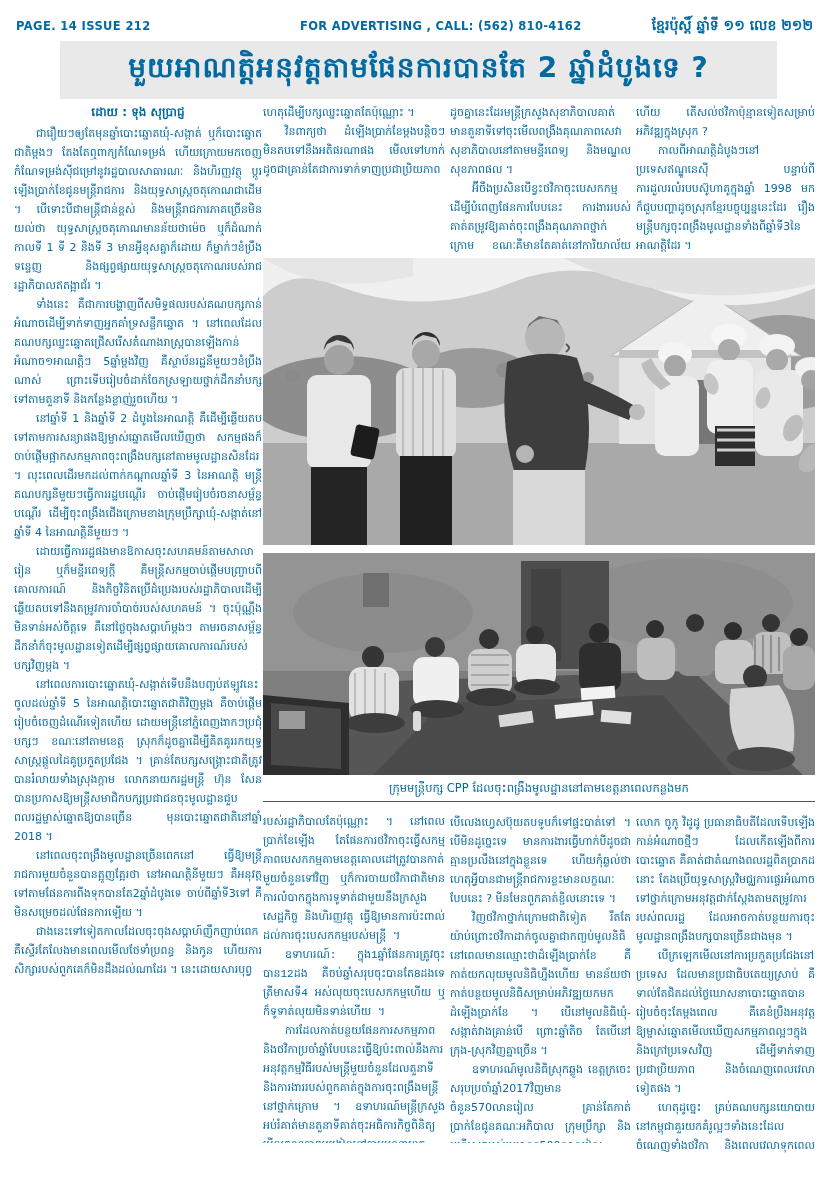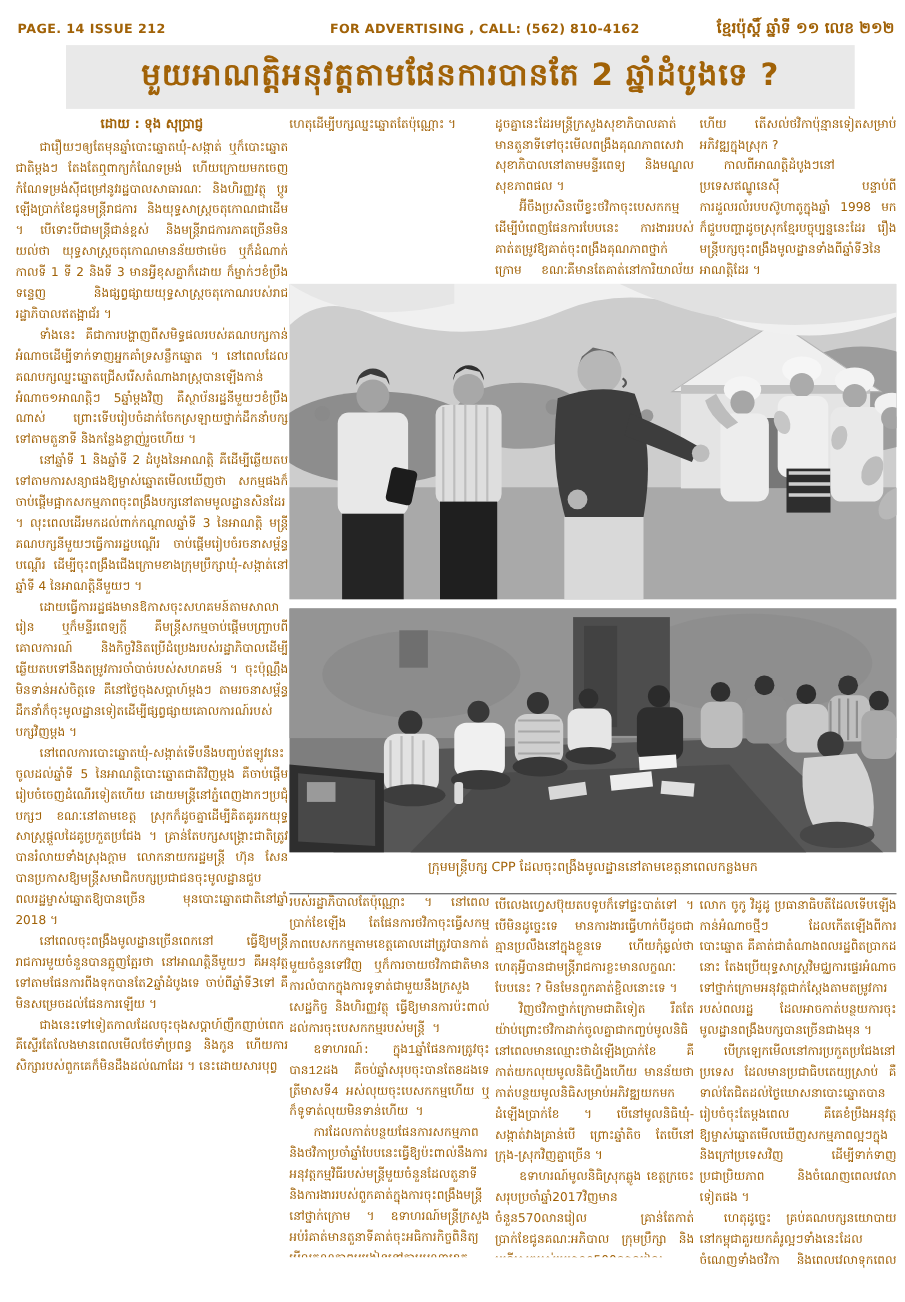--- a/index.html
+++ b/index.html
@@ -1,17 +1,17 @@
 <!DOCTYPE html>
 <html><head>
 <meta charset="utf-8">
 <style>
   html,body{margin:0;padding:0;background:#ffffff;}
   .page{position:relative;width:823px;height:1184px;background:#ffffff;
-        font-family:"DejaVu Sans", sans-serif;color:#a16207;overflow:hidden;}
+        font-family:"DejaVu Sans", sans-serif;color:#0369a1;overflow:hidden;}
 
   
   .hdr{position:absolute;top:19px;left:0;width:100%;height:18px;font-weight:bold;}
   .hdr-left{position:absolute;left:16px;top:0;font-size:11.5px;letter-spacing:.4px;}
   .hdr-center{position:absolute;left:276px;top:0;font-size:11.5px;letter-spacing:.3px;margin-left:24px;}
   .hdr-right{position:absolute;right:10px;top:-3px;font-size:14px;}
 
   
   .banner{position:absolute;left:60px;top:41px;width:717px;height:58px;background:#e9e9e9;
           display:flex;align-items:center;justify-content:center;}
@@ -29,21 +29,21 @@
   .c4t{left:636px;top:103px;width:179px;height:152px;}
   .c2b{left:263px;top:813px;width:182px;height:330px;font-family:Liberation Mono, monospace;}
   .c3b{left:450px;top:813px;width:181px;height:330px;}
   .c4b{left:636px;top:813px;width:179px;height:340px;}
 
   
   .photo{position:absolute;display:block;}
   .photo1{left:263px;top:258px;width:552px;height:287px;}
   .photo2{left:263px;top:553px;width:552px;height:222px;}
   .caption{position:absolute;left:263px;top:781px;width:552px;text-align:center;
-           font-size:11.5px;line-height:15px;border-bottom:1px solid #555;padding-bottom:16px;}
+           font-size:11.5px;line-height:15px;border-bottom:1px solid #555;padding-bottom:5px;}
 </style>
 </head>
 <body>
 
 <div class="page">
 
   <div class="hdr">
     <span class="hdr-left">PAGE. 14  ISSUE 212</span>
     <span class="hdr-center">FOR ADVERTISING ,  CALL: (562) 810-4162</span>
     <span class="hdr-right">ខ្មែរប៉ុស្តិ៍ ឆ្នាំទី ១១ លេខ ២១២</span>
@@ -59,20 +59,21 @@
     <p>ទាំងនេះ គឺជាការបង្ហាញពីសមិទ្ធផលរបស់គណបក្សកាន់អំណាចដើម្បីទាក់ទាញអ្នកគាំទ្រសន្លឹកឆ្នោត ។ នៅពេលដែលគណបក្សឈ្នះឆ្នោតជ្រើសរើសតំណាងរាស្ត្របានឡើងកាន់អំណាច១អាណត្តិៗ 5ឆ្នាំម្ដងវិញ គឺស្ថាប័នរដ្ឋនីមួយៗខំប្រឹងណាស់ ព្រោះទើបរៀបចំដាក់ចែកស្រឡាយថ្នាក់ដឹកនាំបក្សទៅតាមតួនាទី និងកន្លែងខ្លាញ់រួចហើយ ។</p>
     <p>នៅឆ្នាំទី 1 និងឆ្នាំទី 2 ដំបូងនៃអាណត្តិ គឺដើម្បីឆ្លើយតបទៅតាមការសន្យាផងឱ្យម្ចាស់ឆ្នោតមើលឃើញថា សកម្មផងក៏ចាប់ផ្ដើមផ្អាកសកម្មភាពចុះពង្រឹងបក្សនៅតាមមូលដ្ឋានសិនដែរ ។ លុះពេលដើរមកដល់ពាក់កណ្ដាលឆ្នាំទី 3 នៃអាណត្តិ មន្ត្រីគណបក្សនីមួយៗធ្វើការរដ្ឋបណ្ដើរ ចាប់ផ្ដើមរៀបចំរចនាសម្ព័ន្ធបណ្ដើរ ដើម្បីចុះពង្រឹងជើងក្រោមខាងក្រុមប្រឹក្សាឃុំ-សង្កាត់នៅឆ្នាំទី 4 នៃអាណត្តិនីមួយៗ ។</p>
     <p>ដោយធ្វើការរដ្ឋផងមានឱកាសចុះសហគមន៍តាមសាលារៀន ឬក៏មន្ទីរពេទ្យក្ដី គឺមន្ត្រីសកម្មចាប់ផ្ដើមបញ្ច្រាបពីគោលការណ៍ និងកិច្ចវិនិតប្រើដំប្រេងរបស់រដ្ឋាភិបាលដើម្បីឆ្លើយតបទៅនឹងតម្រូវការចាំបាច់របស់សហគមន៍ ។ ចុះប៉ុណ្ណឹងមិនទាន់អស់ចិត្តទេ គឺនៅថ្ងៃចុងសប្ដាហ៍ម្ដងៗ តាមរចនាសម្ព័ន្ធដឹកនាំក៏ចុះមូលដ្ឋានទៀតដើម្បីផ្សព្វផ្សាយគោលការណ៍របស់បក្សវិញម្ដង ។</p>
     <p>នៅពេលការបោះឆ្នោតឃុំ-សង្កាត់ទើបនឹងបញ្ចប់ឥឡូវនេះចូលដល់ឆ្នាំទី 5 នៃអាណត្តិបោះឆ្នោតជាតិវិញម្ដង គឺចាប់ផ្ដើមរៀបចំចេញដំណើរទៀតហើយ ដោយមន្ត្រីនៅភ្នំពេញងាកៗប្រជុំបក្សៗ ខណៈនៅតាមខេត្ត ស្រុកក៏ដូចគ្នាដើម្បីគិតគូររកយុទ្ធសាស្ត្រផ្ដួលដៃគូប្រកួតប្រជែង ។ គ្រាន់តែបក្សសង្គ្រោះជាតិត្រូវបានរំលាយទាំងស្រុងក្ដាម លោកនាយករដ្ឋមន្ត្រី ហ៊ុន សែន បានប្រកាសឱ្យមន្ត្រីសមាជិកបក្សប្រជាជនចុះមូលដ្ឋានជួបពលរដ្ឋម្ចាស់ឆ្នោតឱ្យបានច្រើន មុនបោះឆ្នោតជាតិនៅឆ្នាំ 2018 ។</p>
     <p>នៅពេលចុះពង្រឹងមូលដ្ឋានច្រើនពេកនៅ ធ្វើឱ្យមន្ត្រីរាជការមួយចំនួនបានត្អូញត្អែរថា នៅអាណត្តិនីមួយៗ គឺអនុវត្តទៅតាមផែនការពីងទុកបានតែ2ឆ្នាំដំបូងទេ ចាប់ពីឆ្នាំទី3ទៅ គឺមិនសម្រេចដល់ផែនការឡើយ ។</p>
     <p>ជាងនេះទៅទៀតកាលដែលចុះចុងសប្ដាហ៍ញឹកញាប់ពេក គឺស្ទើរតែលែងមានពេលមើលថែទាំប្រពន្ធ និងកូន ហើយការសិក្សារបស់ពួកគេក៏មិនដឹងដល់ណាដែរ ។ នេះដោយសារបុព្វ</p>
   </div>
 
   <div class="col c2t">
     <p class="cont">ហេតុដើម្បីបក្សឈ្នះឆ្នោតតែប៉ុណ្ណោះ ។</p>
+    <p>វិនពាក្យថា ដំឡើងប្រាក់ខែម្ដងបន្ដិចៗមិនតបទៅនឹងអតិផរណាផង មើលទៅហាក់ដូចជាគ្រាន់តែជាការទាក់ទាញប្រជាប្រិយភាព</p>
   </div>
   <div class="col c3t">
     <p class="cont">ដូចគ្នានេះដែរមន្ត្រីក្រសួងសុខាភិបាលគាត់មានតួនាទីទៅចុះមើលពង្រឹងគុណភាពសេវាសុខាភិបាលនៅតាមមន្ទីរពេទ្យ និងមណ្ឌលសុខភាពផល ។</p>
     <p>អ៊ីចឹងប្រសិនបើខ្វះថវិកាចុះបេសកកម្មដើម្បីបំពេញផែនការបែបនេះ ការងាររបស់គាត់តម្រូវឱ្យគាត់ចុះពង្រឹងគុណភាពថ្នាក់ក្រោម ខណៈគឺមានតែគាត់នៅការិយាល័យក្រសួងមកគ្រេតគ្រតៗទៅផ្ទះវិញបាត់ ឬក៏មកបើកកុំព្យូទ័រ</p>
   </div>
   <div class="col c4t">
     <p class="cont">ហើយ តើសល់ថវិកាប៉ុន្មានទៀតសម្រាប់អភិវឌ្ឍក្នុងស្រុក ?</p>
     <p>កាលពីអាណត្តិដំបូងៗនៅប្រទេសឥណ្ឌូនេស៊ី បន្ទាប់ពីការដួលរលំរបបស៊ូហាតូក្នុងឆ្នាំ 1998 មកក៏ជួបបញ្ហាដូចស្រុកខ្មែរបច្ចុប្បន្ននេះដែរ រឿងមន្ត្រីបក្សចុះពង្រឹងមូលដ្ឋានទាំងពីឆ្នាំទី3នៃអាណត្តិដែរ ។</p>
 
   </div>

